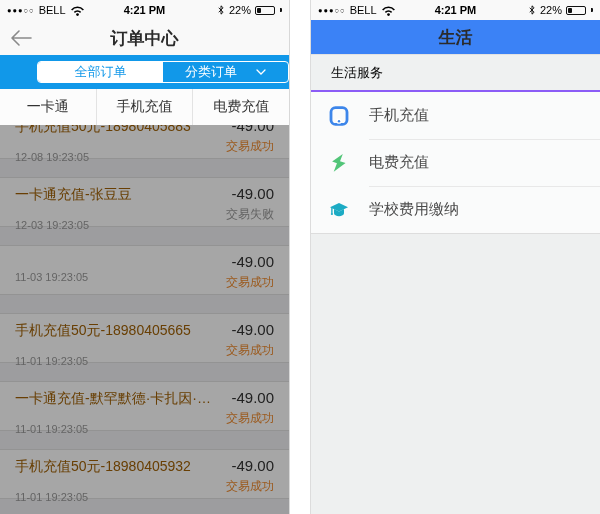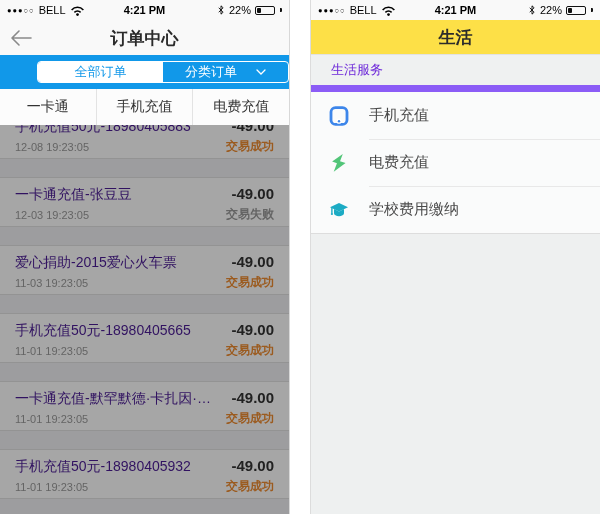--- a/index.html
+++ b/index.html
@@ -25,21 +25,21 @@
   .battery-cap { display:inline-block; width:2px; height:4px; background:#111;
     border-radius:0 1px 1px 0; margin-left:1px; }
   .icon-svg { display:inline-block; vertical-align:middle; }
 
   
   .nav { position:relative; height:35px;padding-left:16px; }
   .nav-title { position:absolute; left:0; right:0; top:50%; transform:translateY(-50%);
     text-align:center; font-size:17px; color:#2b2b2b; font-weight:600; }
   .back-btn { position:absolute; left:9px; top:50%; transform:translateY(-50%);
     width:24px; height:20px; cursor:pointer; }
-  .screen.right .nav { border-bottom:1px solid #e2e2e2; background:#fde047; }
+  .screen.right .nav { border-bottom:1px solid #e2e2e2; background:#3b82f6; }
 
   
   .tab-bar { height:34px; background:#1198e9; display:flex; align-items:center; justify-content:flex-end; }
   .segmented { width:252px; height:22px; border:1px solid #ffffff; border-radius:4px;
     display:flex; overflow:hidden; }
   .seg { flex:1; display:flex; align-items:center; justify-content:center;
     font-size:13px; cursor:pointer; }
   .seg.active { background:#ffffff; color:#1198e9; }
   .seg.inactive { color:#ffffff; gap:19px; }
 
@@ -48,39 +48,39 @@
   .category-cell { flex:1; display:flex; align-items:center; justify-content:center;
     font-size:14px; color:#333; cursor:pointer; }
   .category-cell + .category-cell { border-left:1px solid #e3e3e3; }
 
   
   .order-list { position:absolute; top:125px; left:0; right:0; bottom:0;
     background:#f2f2f4; overflow:hidden; }
   .order-row { height:50px; padding:8px 15px 0; background:#ffffff; position:relative;
     border-top:1px solid #e2e2e2; border-bottom:1px solid #e2e2e2; cursor:pointer; }
   .order-row.first { margin-top:-16px; }
-  .order-title { font-size:14px; line-height:16px; color:#4c1d95; white-space:nowrap;
+  .order-title { font-size:14px; line-height:16px; color:#a16207; white-space:nowrap;
     overflow:hidden; max-width:195px; }
-  .order-date { font-size:11px; color:#9a9a9a; margin-top:7px; }
-  .order-right { position:absolute; right:15px; top:7px; text-align:right;font-weight:bold; }
+  .order-date { font-size:11px; color:#9a9a9a; margin-top:17px; }
+  .order-right { position:absolute; right:15px; top:7px; text-align:right; }
   .order-amount { font-size:15px; color:#333; }
   .order-status { font-size:12px; margin-top:4px; }
   .order-status.success { color:#ef8c30; }
   .order-status.fail { color:#9a9a9a; }
   .list-gap { height:18px; }
   .section-row { height:19px; line-height:19px; padding:0 15px; background:#e2e2e6;
     color:#555; font-size:12px; }
 
   .dim-overlay { position:absolute; top:125px; left:0; right:0; bottom:0;
     background:rgba(0,0,0,0.35); z-index:5; }
 
   
   .screen.right .top-area { background:#f9f9f9; }
   .section-header { height:37px; background:#eff1f1; display:flex; align-items:center;
-    padding:0 20px; color:#6d28d9; font-size:13px; border-bottom:7px solid #8b5cf6; }
+    padding:0 20px; color:#000000; font-size:13px; border-bottom:2px solid #8b5cf6; }
   .service-group { background:#fafbfb; border-bottom:1px solid #dddddd; }
   .service-row { height:47px; display:flex; align-items:center; padding:0 18px;
     position:relative; cursor:pointer; }
   .service-row + .service-row::after { content:""; position:absolute; left:58px; right:0;
     top:0; height:1px; background:#e8e8e8; }
   .service-icon { width:20px; height:20px; margin-right:20px; flex:0 0 auto; }
   .service-label { font-size:15px; color:#4a4a4a; }
 </style>
 </head>
 <body>
@@ -156,21 +156,20 @@
         <div class="order-date">12-03  19:23:05</div>
         <div class="order-right">
           <div class="order-amount">-49.00</div>
           <div class="order-status fail">交易失败</div>
         </div>
       </div>
       <div class="list-gap"></div>
 
 
       <div class="order-row">
-        <div class="order-title">爱心捐助-2015爱心火车票</div>
         <div class="order-date">11-03  19:23:05</div>
         <div class="order-right">
           <div class="order-amount">-49.00</div>
           <div class="order-status success">交易成功</div>
         </div>
       </div>
       <div class="list-gap"></div>
 
       <div class="order-row">
         <div class="order-title">手机充值50元-18980405665</div>

